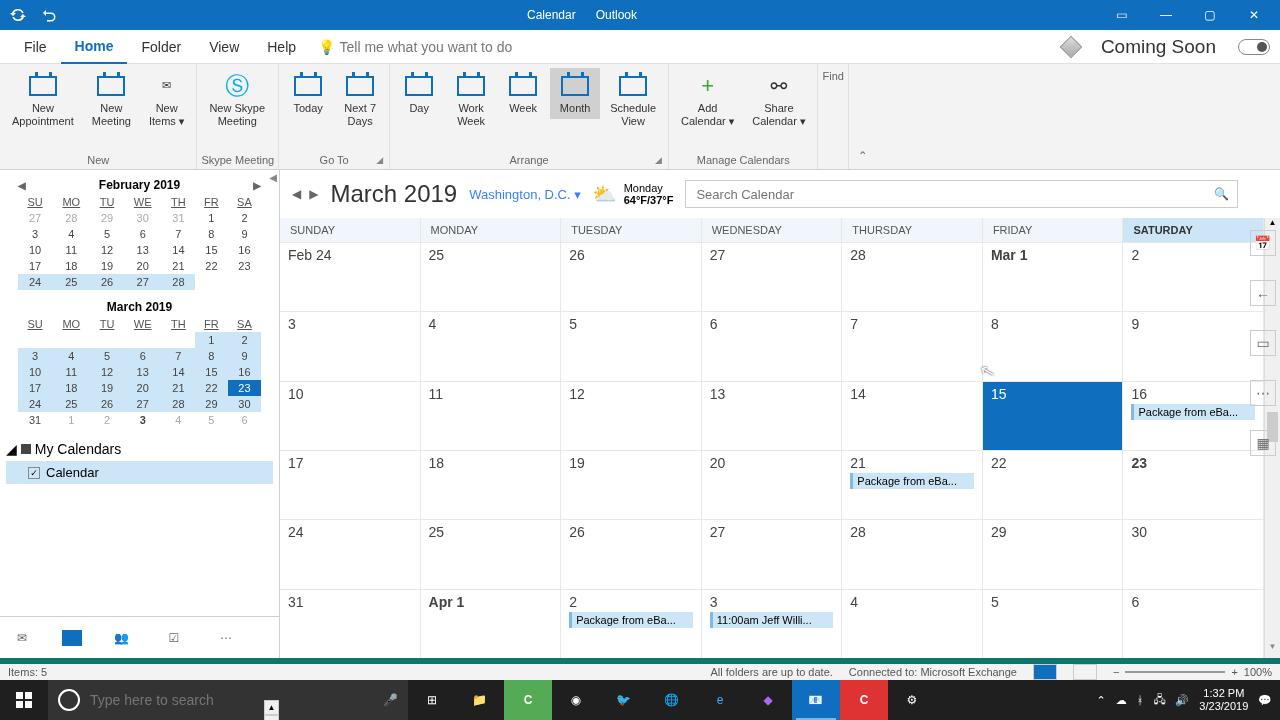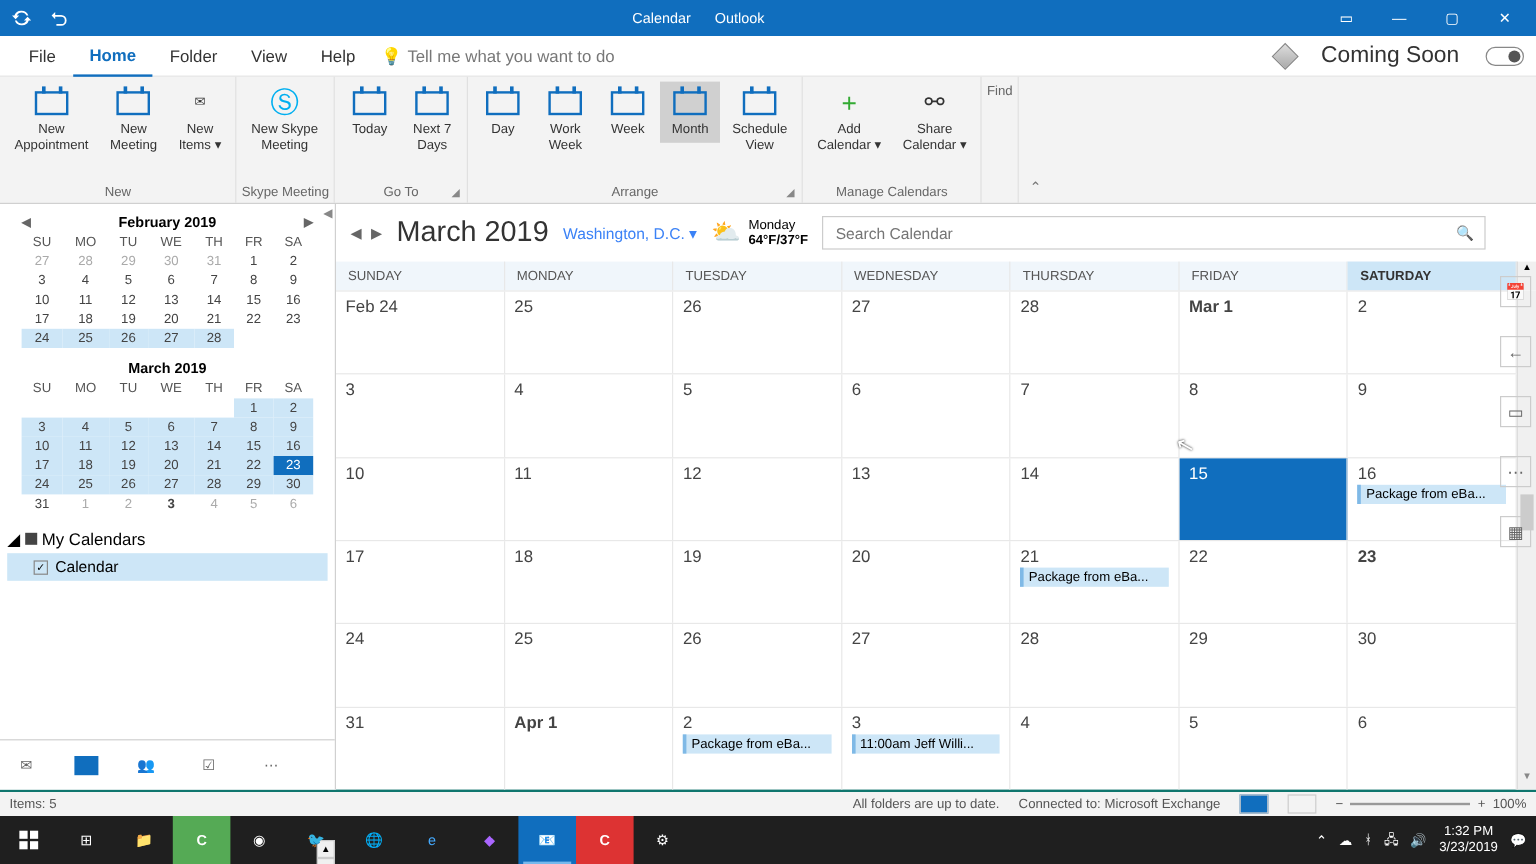--- a/index.html
+++ b/index.html
@@ -40,21 +40,21 @@
 
 .main { display: flex; height: calc(720px - 30px - 34px - 106px - 22px - 40px); }
 .left-pane { width: 280px; border-right: 1px solid #d0d0d0; display: flex; flex-direction: column; background: #fff; position: relative; }
 .left-pane .collapse-handle { position: absolute; right: 2px; top: 2px; font-size: 10px; color: #888; cursor: pointer; }
 .mini-cal { padding: 6px 18px 2px 18px; }
 .mini-cal-head { display: flex; justify-content: center; align-items: center; font-weight: bold; font-size: 12px; position: relative; padding: 2px 0; }
 .mini-cal-head .nav { position: absolute; font-size: 10px; color: #666; cursor: pointer; }
 .mini-cal-head .nav.prev { left: 0; }
 .mini-cal-head .nav.next { right: 0; }
 .mini-cal table { width: 100%; border-collapse: collapse; font-size: 11px; }
-.mini-cal th { color: #555; font-weight: normal; padding: 2px; }
+.mini-cal th { color: #555; font-weight: normal; padding: 2px; text-decoration: underline; }
 .mini-cal td { text-align: center; padding: 2px; color: #444; cursor: pointer; }
 .mini-cal td.dim { color: #aaa; }
 .mini-cal td.today { background: #106ebe; color: white; }
 .mini-cal td.bold { font-weight: bold; }
 .mini-cal td.range { background: #cde6f7; }
 
 .cal-list { flex: 1; padding: 6px 6px; border-top: 1px solid transparent; overflow: hidden; }
 .cal-list .group { font-size: 14px; padding: 4px 0; display: flex; align-items: center; gap: 4px; }
 .cal-list .item { font-size: 13px; padding: 4px 0 4px 22px; display: flex; align-items: center; gap: 6px; }
 .cal-list .item.sel { background: #cde6f7; }
@@ -91,21 +91,21 @@
 .event-chip { background: #cde6f7; font-size: 11px; padding: 2px 4px; margin-top: 2px; white-space: nowrap; overflow: hidden; text-overflow: ellipsis; border-left: 3px solid #7fb9e6; }
 .cal-scroll { width: 16px; border-left: 1px solid #ddd; background: #f0f0f0; display: flex; flex-direction: column; }
 .cal-scroll .sbtn { height: 16px; font-size: 8px; text-align: center; color: #888; cursor: pointer; }
 .cal-scroll .strack { flex: 1; position: relative; }
 .cal-scroll .sthumb { position: absolute; left: 2px; right: 2px; top: 170px; height: 30px; background: #ccc; }
 
 .peek { position: absolute; right: 4px; top: 60px; display: flex; flex-direction: column; gap: 24px; }
 .peek .pi { width: 26px; height: 26px; border: 1px solid #ccc; cursor: pointer; display: flex; align-items: center; justify-content: center; font-size: 14px; color: #666; }
 
 
-.status-bar { height: 22px; background: #f3f3f3; border-top: 2px solid #0f766e; display: flex; align-items: center; padding: 0 8px; font-size: 11px; color: #555; gap: 16px; }
+.status-bar { height: 22px; background: #f3f3f3; border-top: 6px solid #0f766e; display: flex; align-items: center; padding: 0 8px; font-size: 11px; color: #555; gap: 16px; }
 .status-bar .sp { flex: 1; }
 .status-bar .view-btn { width: 24px; height: 16px; border: 1px solid #ccc; cursor: pointer; }
 .status-bar .view-btn.active { background: #106ebe; }
 .status-bar .zoom { display: flex; align-items: center; gap: 6px; }
 .status-bar .zoom .track { width: 100px; height: 2px; background: #999; position: relative; }
 
 
 .taskbar { height: 40px; background: #1f1f1f; display: flex; align-items: center; color: white; }
 .taskbar .start { width: 48px; height: 40px; display: flex; align-items: center; justify-content: center; cursor: pointer; }
 .taskbar .search { display: flex; align-items: center; background: #333; height: 40px; width: 360px; padding: 0 10px; gap: 8px; }
@@ -670,20 +670,25 @@
 
 <div class="taskbar">
   <div class="start">
       <svg width="16" height="16">
         <rect x="0" y="0" width="7" height="7" fill="white"></rect>
         <rect x="9" y="0" width="7" height="7" fill="white"></rect>
         <rect x="0" y="9" width="7" height="7" fill="white"></rect>
         <rect x="9" y="9" width="7" height="7" fill="white"></rect>
       </svg>
     </div>
+  <div class="search">
+    <span style="width:22px;height:22px;border:2px solid #fff;border-radius:50%;display:inline-block"></span>
+    <input placeholder="Type here to search" style="">
+    <span>🎤</span>
+  </div>
   <div class="tb-icons">
     <div class="tb-icon">⊞</div>
     <div class="tb-icon">📁</div>
     <div class="tb-icon" style="background:#5a5">
         <b>C</b>
       </div>
     <div class="tb-icon">◉</div>
     <div class="tb-icon">🐦</div>
     <div class="tb-icon">🌐</div>
     <div class="tb-icon" style="color:#4af">e</div>

